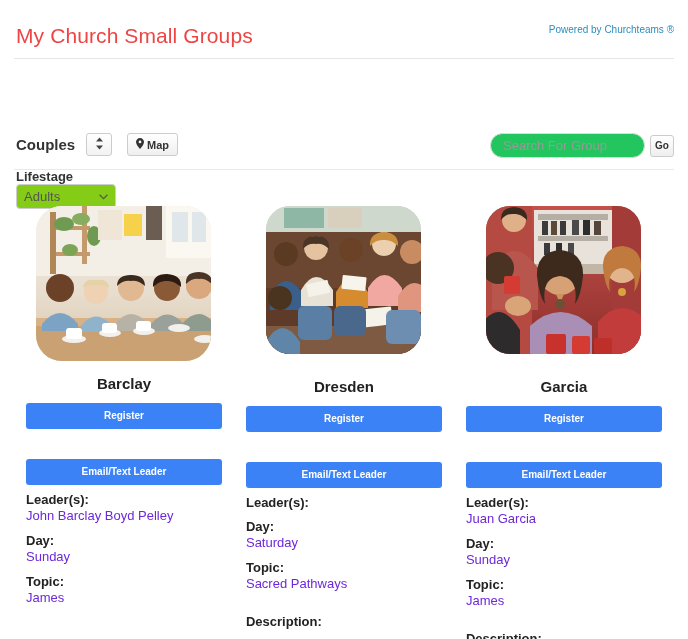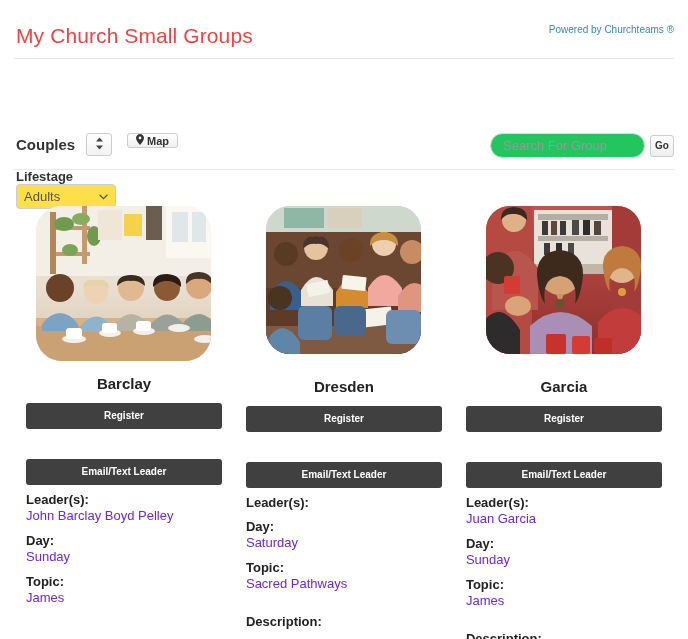--- a/index.html
+++ b/index.html
@@ -69,21 +69,21 @@
     cursor: pointer;
     display: flex;
     align-items: center;
     justify-content: center;
     box-sizing: border-box;
   }
   .map-button {
     position: absolute;
     left: 113px;
     top: 74px;
-    height: 15px;
+    height: 23px;
     padding: 0 8px;
     border: 1px solid #cccccc;
     border-radius: 3px;
     background: linear-gradient(to bottom, #ffffff 0%, #efefef 100%);
     font-size: 11px;
     font-weight: bold;
     color: #333333;
     display: flex;
     align-items: center;
     gap: 3px;
@@ -96,21 +96,21 @@
   .filter-group-label {
     font-size: 13px;
     font-weight: bold;
     color: #333333;
     display: block;
   }
   .select-box {
     position: relative;
     border: 1px solid #cdcdcd;
     border-radius: 4px;
-    background: #fde047;
+    background: #84cc16;
     height: 25px;
     box-sizing: border-box;
     display: flex;
     align-items: center;
     cursor: pointer;
   }
   .select-box.lifestage-box { width: 100px; }
   .select-box.gendermix-box { width: 95px; }
   .select-value {
     font-size: 13px;
@@ -199,21 +199,21 @@
     font-weight: bold;
     color: #222222;
     margin-top: 14px;
   }
   .group-card.card-dresden .card-title,
   .group-card.card-garcia .card-title { margin-top: 24px; }
 
   .btn-blue {
     display: block;
     width: 100%;
-    background: #404040;
+    background: #3b82f6;
     border: none;
     border-radius: 3px;
     color: #ffffff;
     font-size: 10px;
     font-weight: bold;
     padding: 7px 0 8px 0;
     text-align: center;
     cursor: pointer;
     font-family: "Liberation Sans", sans-serif;
     box-sizing: border-box;

